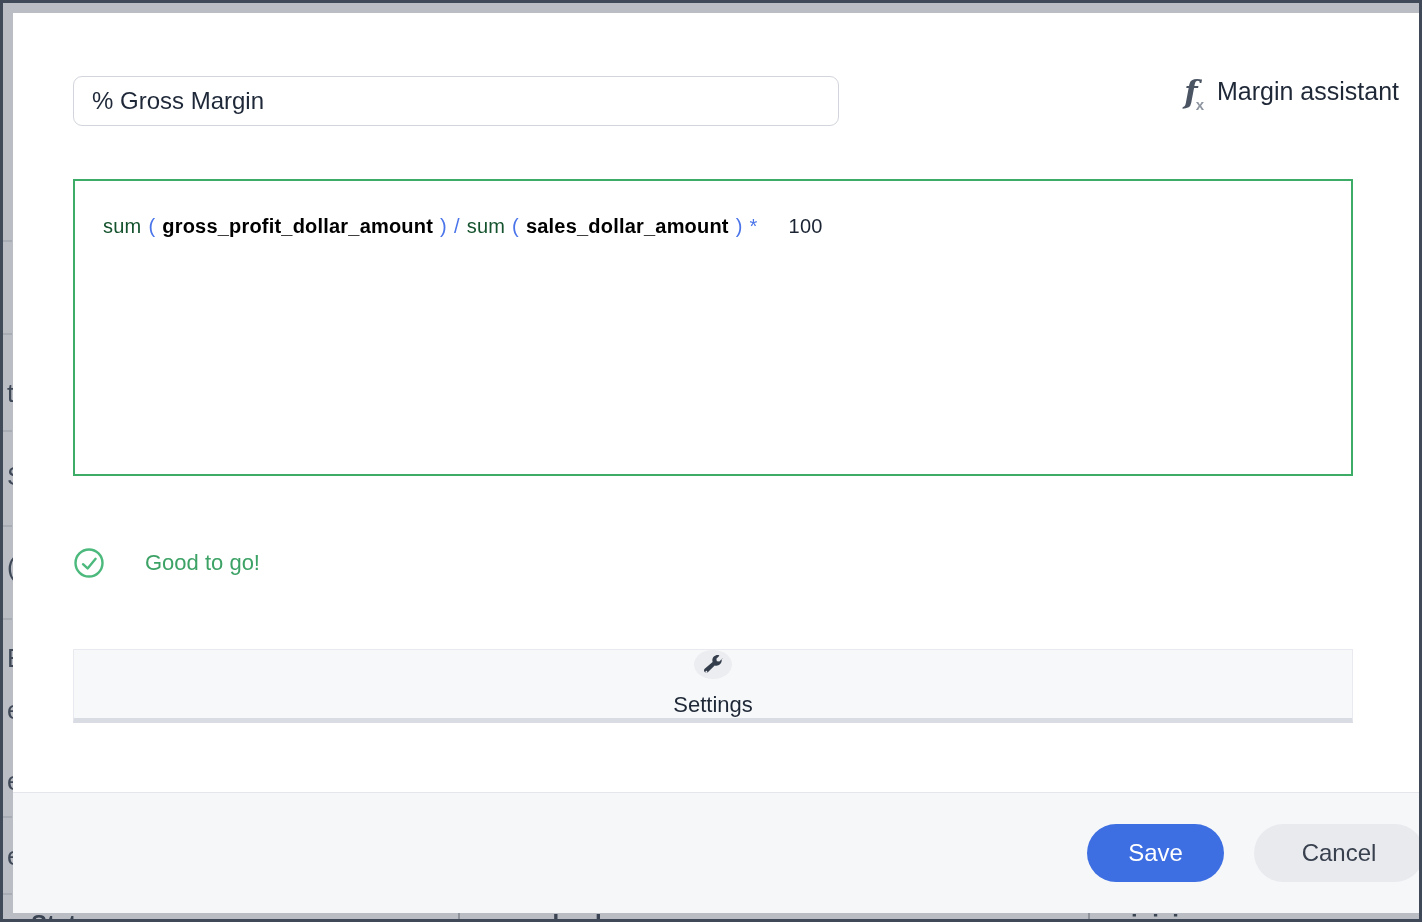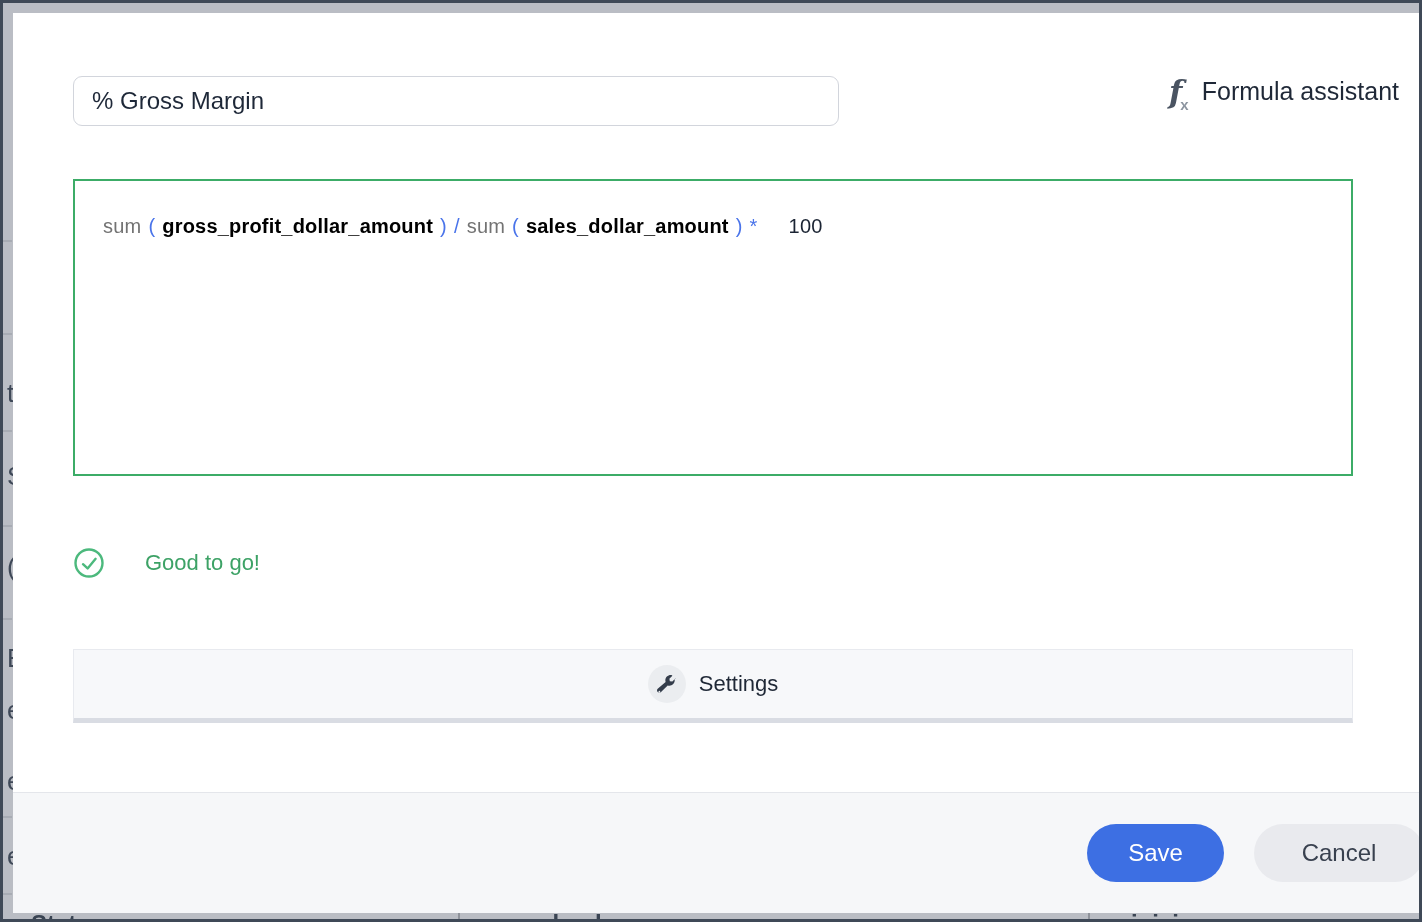--- a/index.html
+++ b/index.html
@@ -35,33 +35,33 @@
   .fx-icon { font-family:"DejaVu Serif", serif; font-style:italic; font-weight:700; font-size:31px; color:#4a5462; line-height:1; }
   .fx-icon .sub-x { font-family:"Liberation Sans", sans-serif; font-style:normal; font-size:15px; font-weight:700; color:#8d95a0; margin-left:-2px; vertical-align:-7px; }
 
   .formula-box {
     position:absolute; left:60px; top:166px; width:1280px; height:297px; box-sizing:border-box;
     border:2px solid #3cac67; background:#fff; padding:31px 28px; cursor:text;
   }
   .formula-line { font-size:20px; letter-spacing:0.2px; line-height:28px; }
   .tok { margin-right:7px; }
   .tok:last-child { margin-right:0; }
-  .tok-func  { color:#737373;margin-top:14px; }
+  .tok-func  { color:#14532d;margin-top:14px; }
   .tok-paren { color:#4a74ea; }
   .tok-op    { color:#4a74ea; }
   .tok-field { color:#000000;font-weight:bold; }
   .tok-num   { color:#1b2433;margin-left:24px; }
 
   .status-row { position:absolute; left:60px; top:534px; display:flex; align-items:center; gap:40px; }
   .status-text { font-size:22px; color:#3da266; }
 
   .settings-bar {
     position:absolute; left:60px; top:636px; width:1280px; height:74px; box-sizing:border-box;
     background:#f7f8fa; border:1px solid #e8eaef; border-bottom:5px solid #d9dce3;
-    display:flex; align-items:center; justify-content:center; gap:13px; cursor:pointer;
+    display:flex; align-items:center; justify-content:center; gap:13px; cursor:pointer;flex-direction:column;
   }
   .wrench-circle { width:38px; height:38px; border-radius:50%; background:#ebedf0; display:flex; align-items:center; justify-content:center; }
   .settings-label { font-size:22px; color:#1f2836; }
 
   .footer {
     position:absolute; left:0; bottom:0; width:100%; height:121px; box-sizing:border-box;
     background:#f6f7f9; border-top:1px solid #e4e6eb;
     display:flex; align-items:center; justify-content:flex-end; gap:30px; padding-right:37px;
   }
   .btn { height:58px; border:none; border-radius:29px; font-family:"Liberation Sans", sans-serif; font-size:24px; cursor:pointer; }
@@ -100,21 +100,21 @@
     <div class="bg-col-divider" style="left:455px"></div>
     <div class="bg-col-divider" style="left:1085px"></div>
   </div>
 
   <div class="modal">
 
     <input class="title-input" type="text" value="% Gross Margin" style="">
 
     <button class="assistant-btn">
       <span class="fx-icon">f<span class="sub-x">x</span></span>
-      <span>Formula assistant</span>
+      <span>Margin assistant</span>
     </button>
 
     <div class="formula-box">
       <div class="formula-line" id="formula-line"><span class="tok tok-func">sum</span><span class="tok tok-paren">(</span><span class="tok tok-field">gross_profit_dollar_amount</span><span class="tok tok-paren">)</span><span class="tok tok-op">/</span><span class="tok tok-func">sum</span><span class="tok tok-paren">(</span><span class="tok tok-field">sales_dollar_amount</span><span class="tok tok-paren">)</span><span class="tok tok-op">*</span><span class="tok tok-num">100</span></div>
     </div>
 
     <div class="status-row">
       <span style="display:flex">
         <svg width="32" height="32" viewBox="0 0 32 32">
           <circle cx="16" cy="16" r="13.5" fill="none" stroke="#4cb97d" stroke-width="2.4"></circle>

